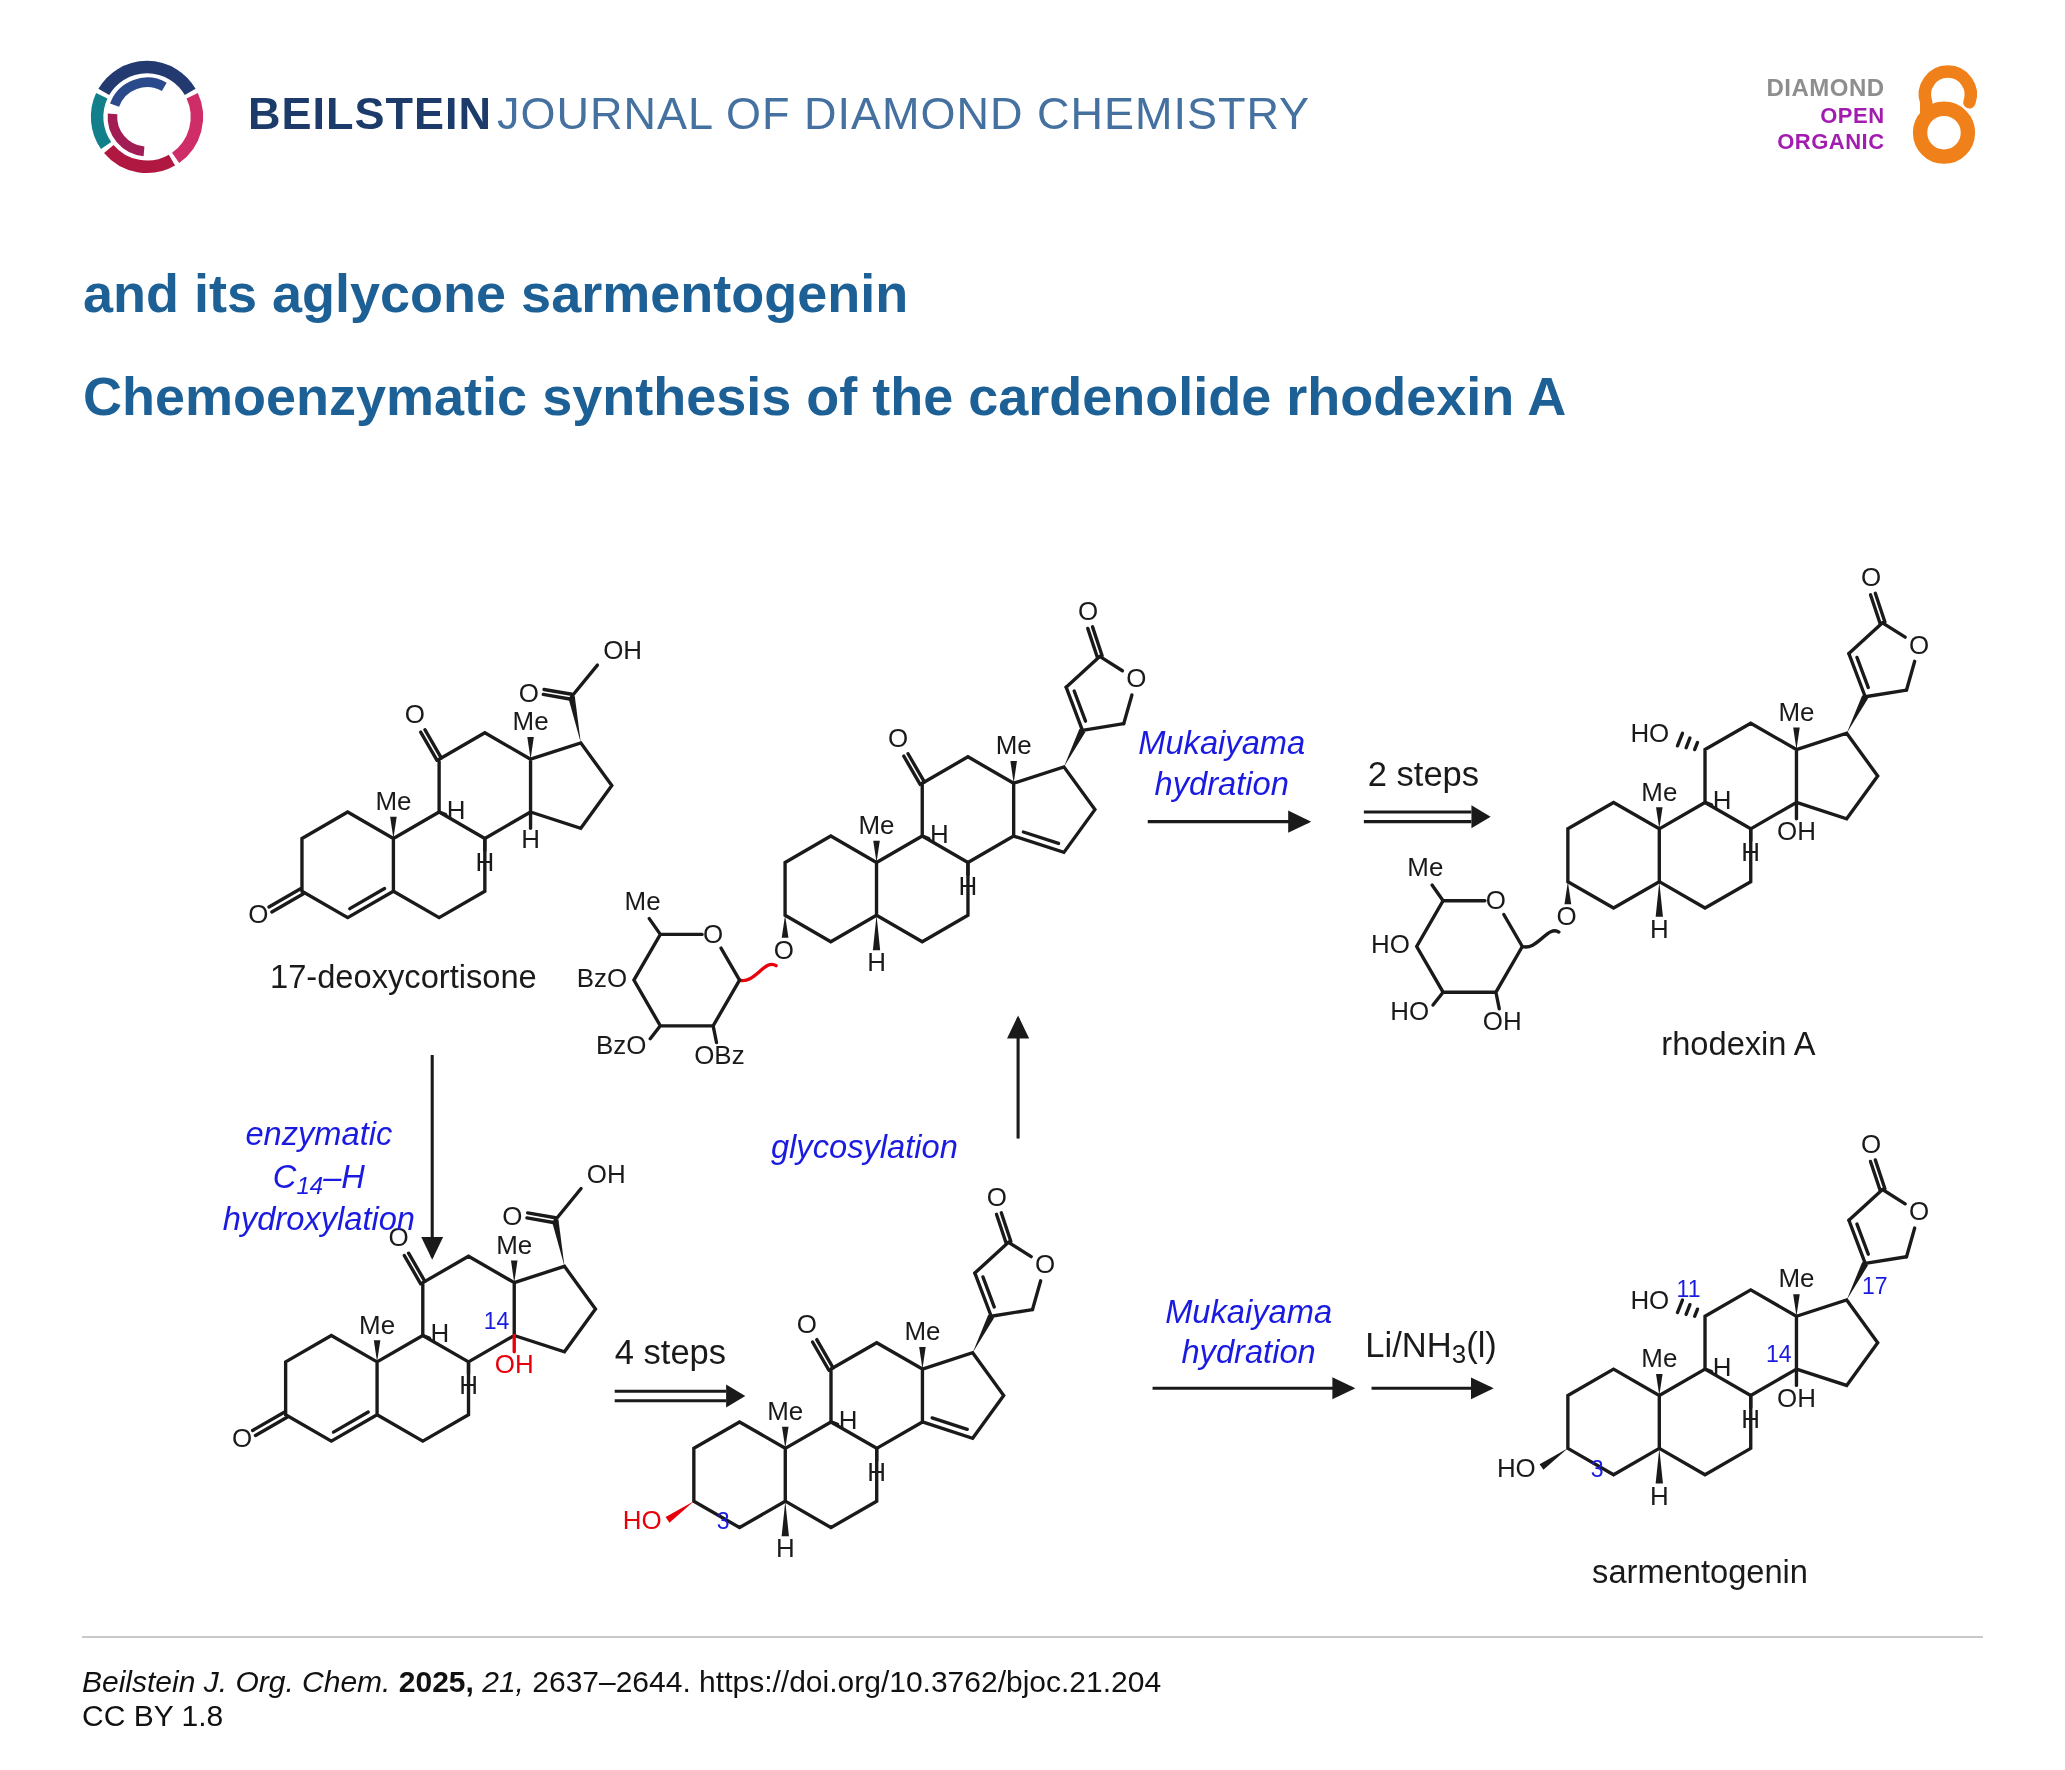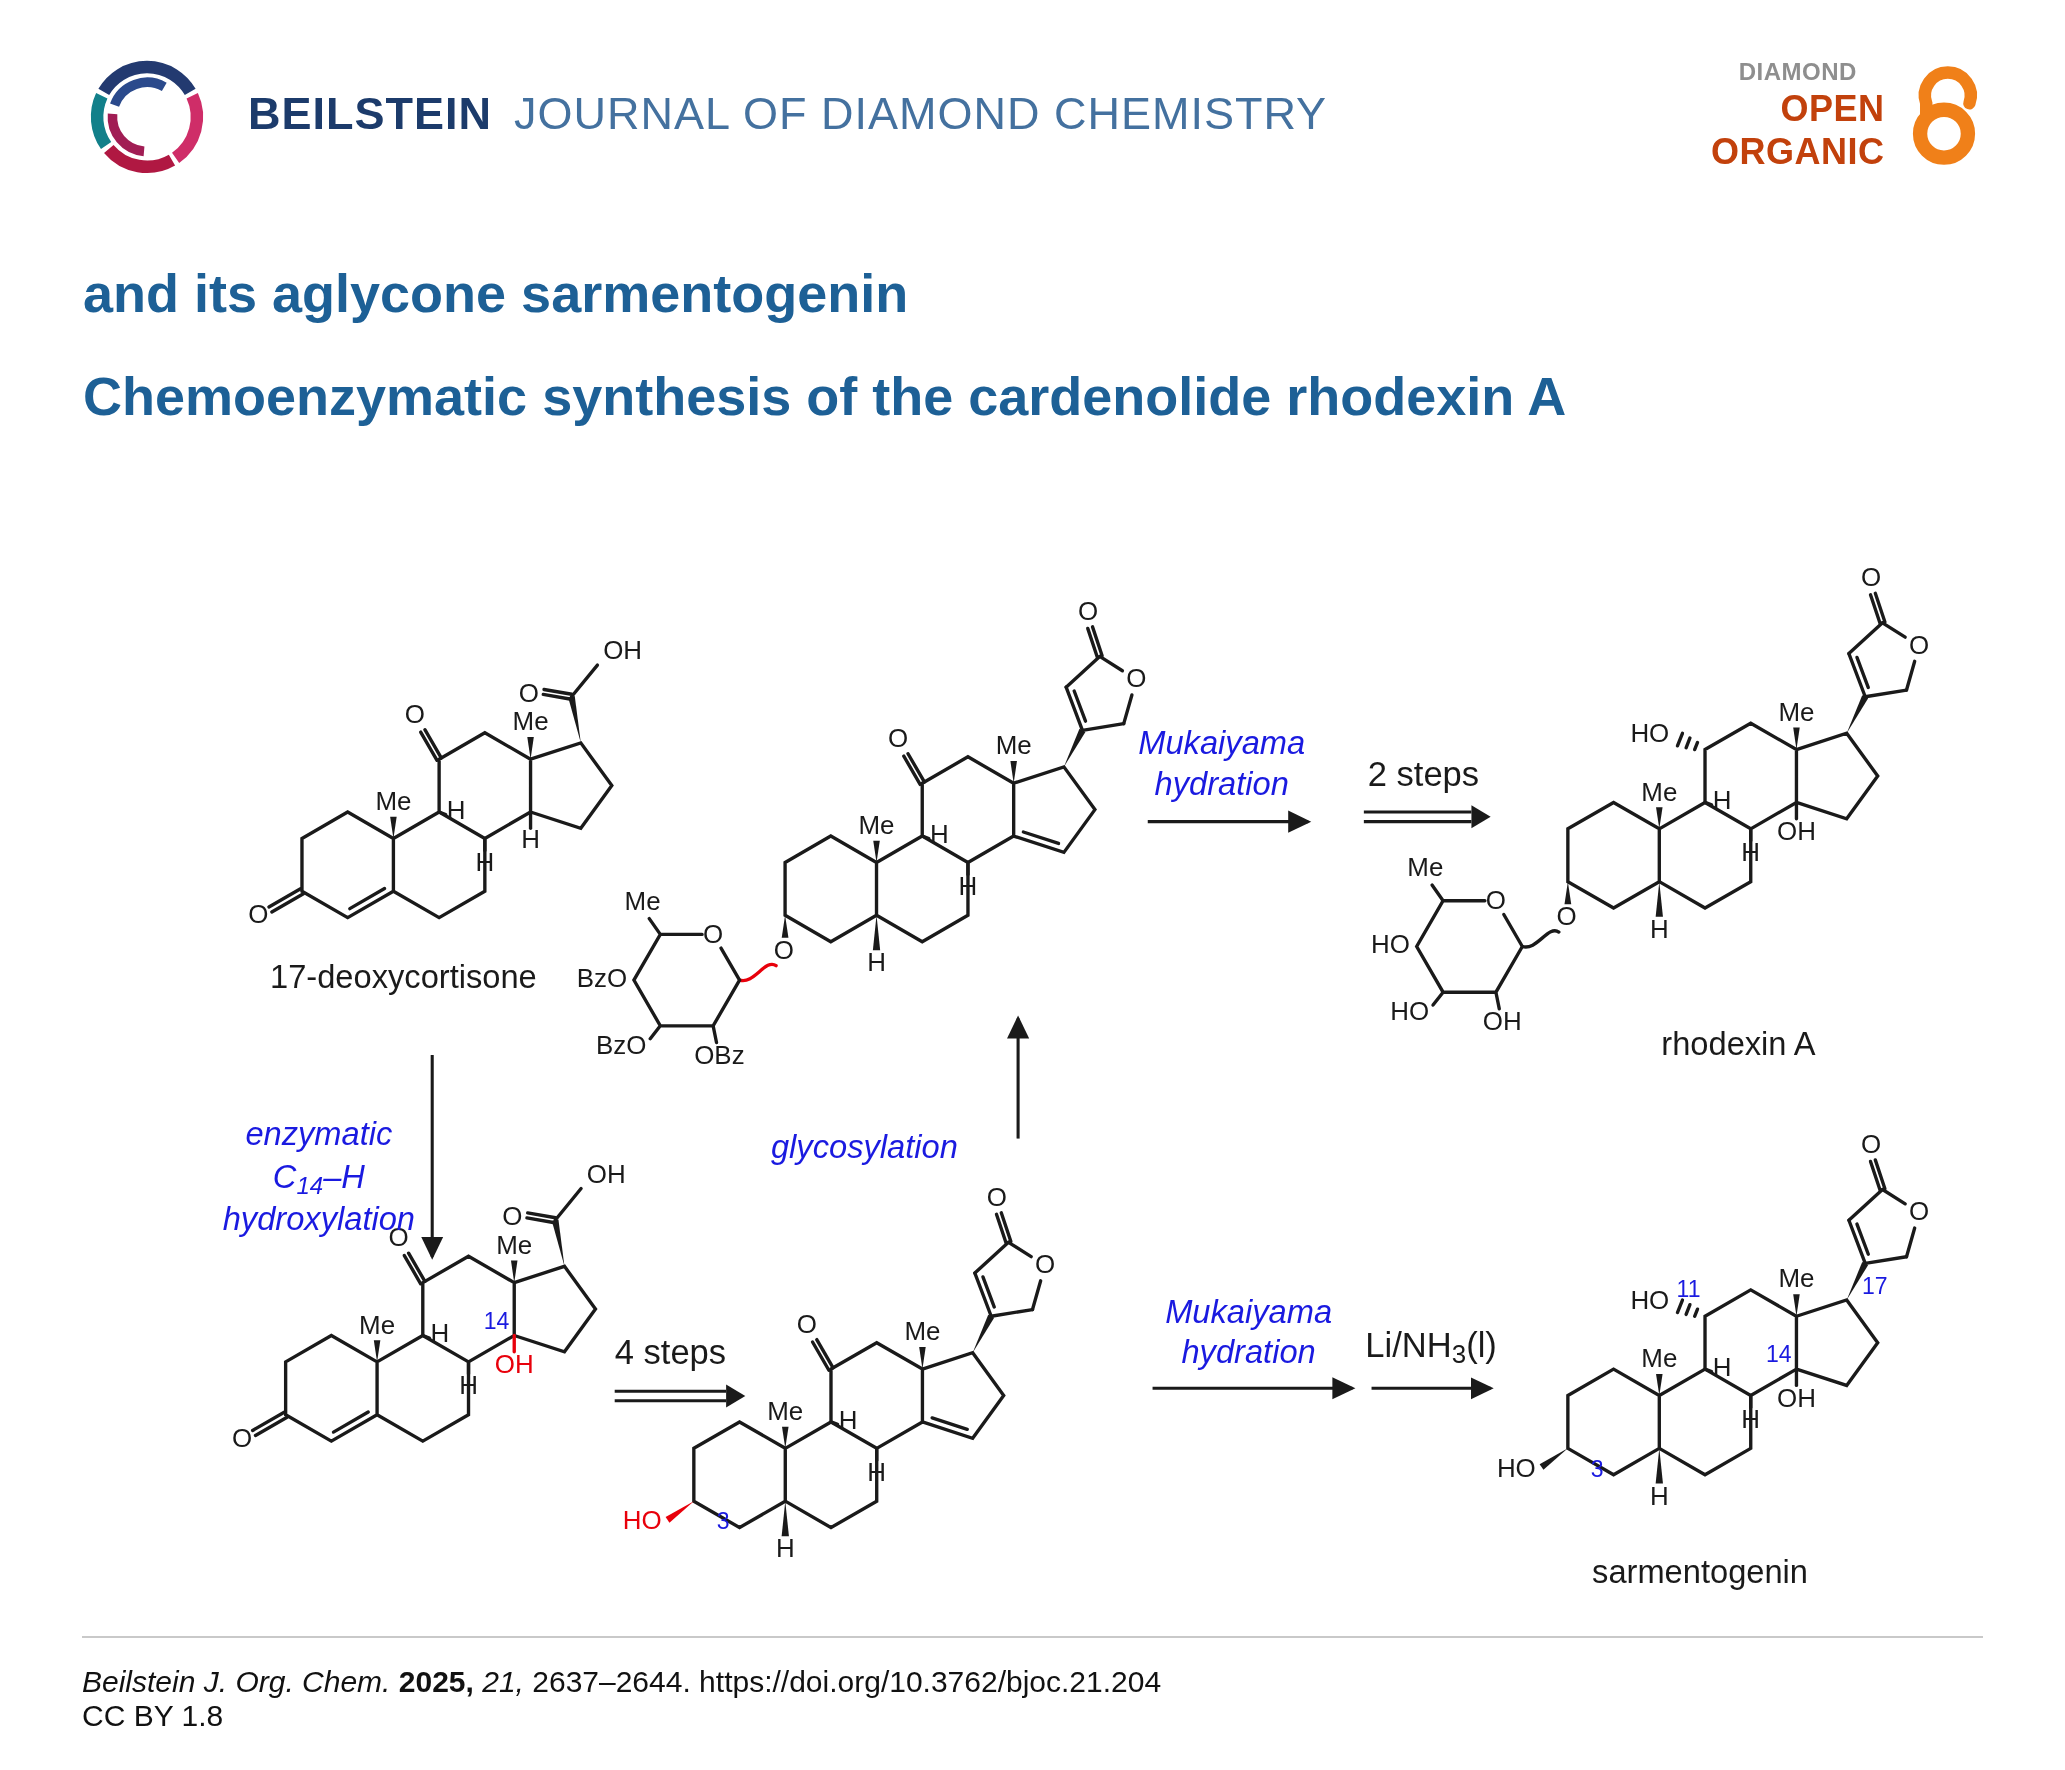--- a/index.html
+++ b/index.html
@@ -1,25 +1,25 @@
 <!DOCTYPE html>
 <html><head>
 <meta charset="utf-8">
 <style>
   html,body{margin:0;padding:0;background:#ffffff;}
   .page{position:relative;width:2065px;height:1771px;background:#ffffff;overflow:hidden;
         font-family:"Liberation Sans","DejaVu Sans",sans-serif;}
   
   .hdr{position:absolute;left:75px;top:42px;display:flex;align-items:center;gap:29px;}
   .jname{font-size:45px;letter-spacing:1px;color:#44719f;white-space:nowrap;}
-  .jname .jb{color:#1c3b6b;font-weight:bold;margin-right:22px;}
+  .jname .jb{color:#1c3b6b;font-weight:bold;margin-right:5px;}
   .oa{position:absolute;right:77px;top:58px;display:flex;align-items:center;gap:15.4px;}
   .oa-txt{text-align:right;font-weight:bold;line-height:1.2;}
   .oa-d{color:#8e8e8e;font-size:24px;letter-spacing:0.5px;text-align:center;}
-  .oa-o,.oa-a{color:#c2410c;font-size:36px;letter-spacing:0.5px;}
+  .oa-o,.oa-a{color:#a21caf;font-size:22px;letter-spacing:0.5px;}
   
   .title{position:absolute;left:83px;top:242px;font-size:54px;font-weight:bold;color:#1d6096;line-height:1.9;}
   .authors{position:absolute;left:83px;top:485px;font-size:42px;color:#151515;}
   
   svg.scheme{position:absolute;left:0;top:0;}
   svg{color:#1a1a1a;}
   .bd{stroke:#1a1a1a;stroke-width:3.5;stroke-linecap:round;fill:none;}
   .bd2{stroke:#1a1a1a;stroke-width:3.2;fill:none;}
   .wg{fill:#1a1a1a;stroke:none;}
   .wgc{fill:currentColor;stroke:none;}

